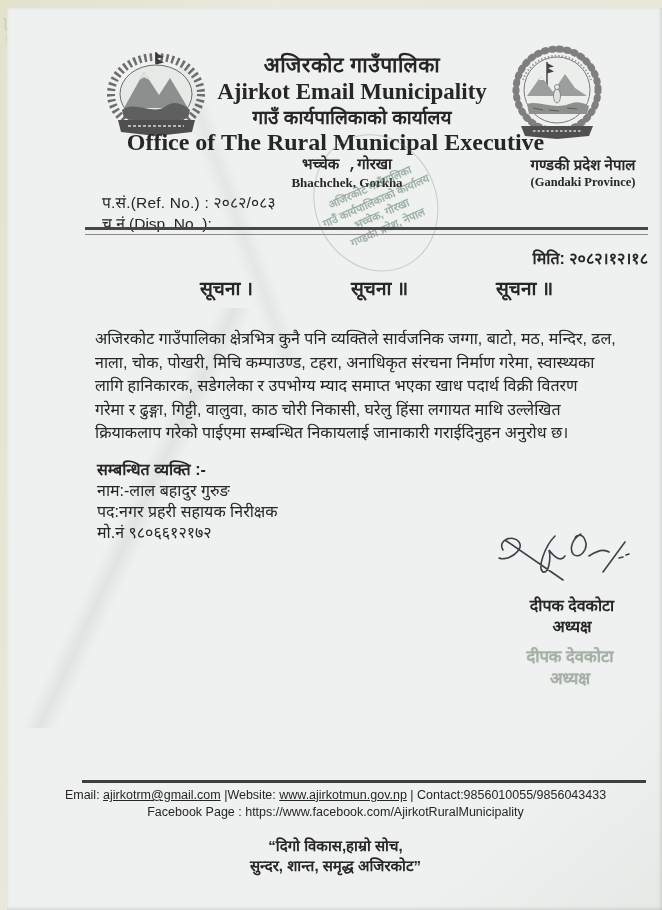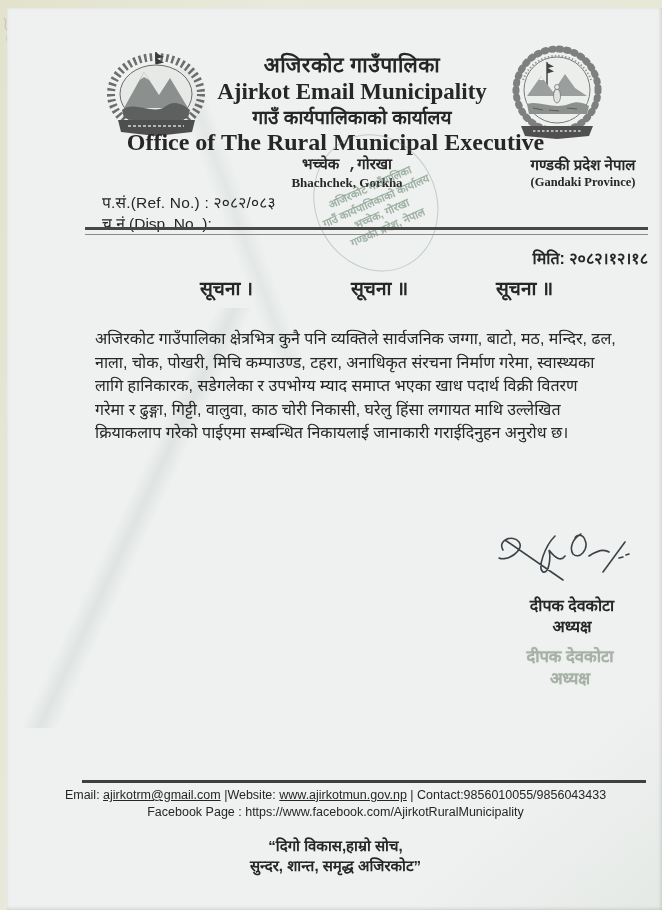--- a/index.html
+++ b/index.html
@@ -163,20 +163,26 @@
   <span class="abs dev notice n3">सूचना ॥</span>
 
   <div class="abs dev bodytext">
     <div>अजिरकोट गाउँपालिका क्षेत्रभित्र कुनै पनि व्यक्तिले सार्वजनिक जग्गा, बाटो, मठ, मन्दिर, ढल,</div>
     <div>नाला, चोक, पोखरी, मिचि कम्पाउण्ड, टहरा, अनाधिकृत संरचना निर्माण गरेमा, स्वास्थ्यका</div>
     <div>लागि हानिकारक, सडेगलेका र उपभोग्य म्याद समाप्त भएका खाध पदार्थ विक्री वितरण</div>
     <div>गरेमा र ढुङ्गा, गिट्टी, वालुवा, काठ चोरी निकासी, घरेलु हिंसा लगायत माथि उल्लेखित</div>
     <div>क्रियाकलाप गरेको पाईएमा सम्बन्धित निकायलाई  जानाकारी गराईदिनुहन अनुरोध छ।</div>
   </div>
 
+  <div class="abs dev contact">
+    <div class="b">सम्बन्धित व्यक्ति :-</div>
+    <div>नाम:-लाल बहादुर गुरुङ</div>
+    <div>पद:नगर प्रहरी सहायक निरीक्षक</div>
+    <div>मो.नं ९८०६६१२१७२</div>
+  </div>
 
   <svg class="abs sig-svg" width="150" height="66" viewBox="0 0 150 66">
     <path d="M18,22 C12,12 28,6 34,14 C40,22 22,34 14,30 M20,12 L78,52 M70,8 C60,18 52,40 58,44 C64,46 66,30 64,22 C70,30 76,34 80,28 M96,6 C88,10 84,20 88,26 C94,32 104,22 100,12 C98,6 92,6 90,10 M104,28 C110,24 118,20 124,24 M118,44 L140,14 M134,30 l4,-1 M141,27 l3,-1" stroke="#3c4248" stroke-width="1.6" fill="none" stroke-linecap="round"></path>
   </svg>
   <div class="abs ctr dev sig-blk">
     <div>दीपक देवकोटा</div>
     <div>अध्यक्ष</div>
   </div>
   <div class="abs ctr dev sig-stamp">
     <div>दीपक देवकोटा</div>

